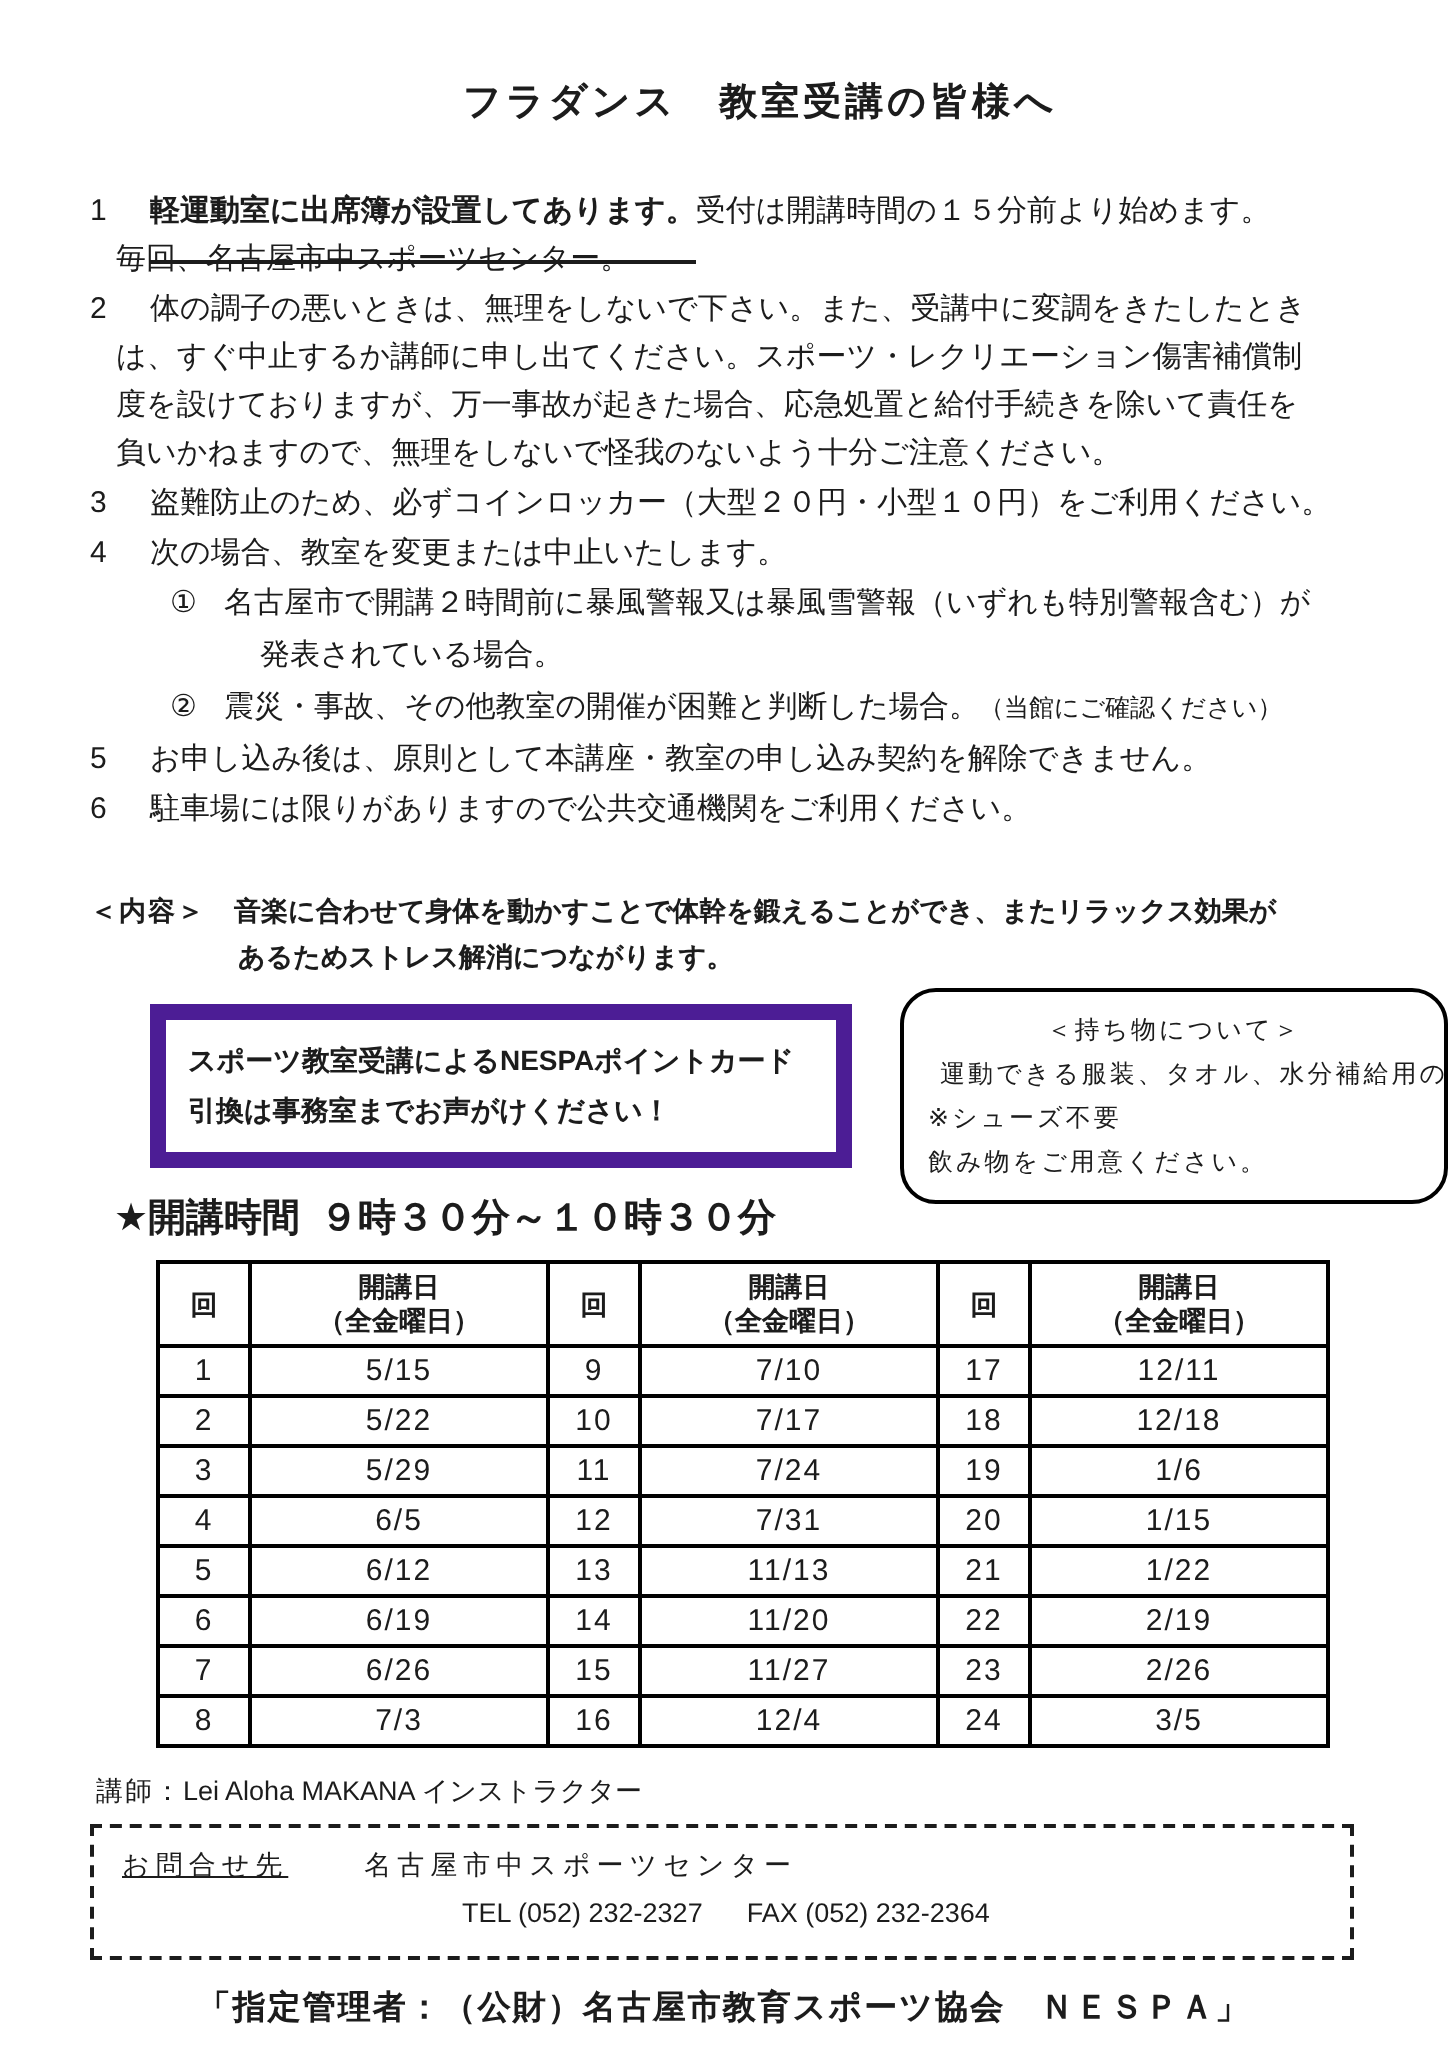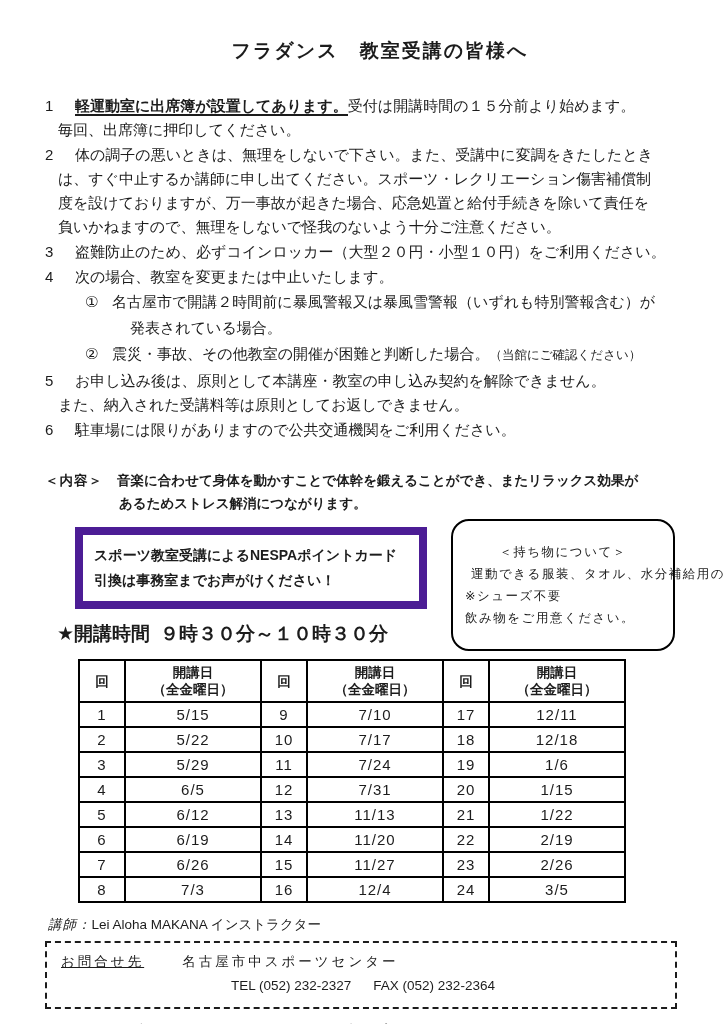--- a/index.html
+++ b/index.html
@@ -22,21 +22,21 @@
   }
 
   .notes {
     margin:30px 30px 0 45px;
     font-size:15px;
     line-height:24px;
   }
   .note { margin-top:1px; }
   .line { white-space:nowrap; }
   .marker { display:inline-block; width:30px; }
-  .bu { font-weight:bold; border-bottom:2px solid #1c1c1c; padding-bottom:0; }
+  .bu { font-weight:bold; border-bottom:2px solid #1c1c1c; padding-bottom:16px; }
   .cont { padding-left:13px; }
   .sub { padding-left:40px; line-height:26px; }
   .submarker { display:inline-block; width:27px; }
   .subcont { padding-left:85px; line-height:26px; }
   .smallnote { font-size:12.5px; }
 
   .content-sec {
     margin:27px 20px 0 45px;
     font-weight:bold;
     font-size:13.5px;
@@ -63,24 +63,24 @@
     margin-top:12px;
     margin-left:-18px;
     font-weight:bold;
     font-size:19px;
     white-space:nowrap;
   }
   .time-val { margin-left:10px; }
   .belongings-box {
     margin-left:24px;
     margin-top:-8px;
-    width:224px;
+    width:274px;
     border:2px solid #000;
     border-radius:18px;
-    padding:20px 12px;
+    padding:8px 12px;
     font-size:12.5px;
     line-height:22px;
     letter-spacing:1.5px;
     white-space:nowrap;
   }
   .b-title { text-align:center; }
   .b-l1 { padding-left:6px; }
 
   .schedule {
     margin:8px 0 0 78px;
@@ -96,28 +96,28 @@
     font-weight:bold;
     line-height:17px;
     padding:3px 0;
   }
   .schedule td {
     font-size:15px;
     letter-spacing:1px;
     height:25px;
   }
   .col-no { width:46px; }
-  .col-date { width:136px; }
+  .col-date { width:149px; }
 
   .instructor {
     margin:13px 0 0 48px;
     font-size:13.5px;
     white-space:nowrap;
   }
-  .instructor .i-label { letter-spacing:1px;font-style:italic; }
+  .instructor .i-label { letter-spacing:1px; }
 
   .contact-box {
     margin:7px 0 0 45px;
     width:632px;
     border:2px dashed #1c1c1c;
     padding:7px 14px 9px;
     font-size:13.5px;
     line-height:24px;
   }
   .c-label { letter-spacing:3px;text-decoration:underline; }
@@ -138,21 +138,21 @@
 <body>
 
 <div class="page">
 
   <h1 class="title">フラダンス　教室受講の皆様へ</h1>
 
   <div class="notes">
 
     <div class="note">
       <div class="line"><span class="marker">1</span><span class="bu">軽運動室に出席簿が設置してあります。</span><span>受付は開講時間の１５分前より始めます。</span></div>
-      <div class="line cont">毎回、出席簿に押印してください。</div>
+      <div class="line cont">毎回、名古屋市中スポーツセンター。</div>
     </div>
 
     <div class="note">
       <div class="line"><span class="marker">2</span><span>体の調子の悪いときは、無理をしないで下さい。また、受講中に変調をきたしたとき</span></div>
       <div class="line cont">は、すぐ中止するか講師に申し出てください。スポーツ・レクリエーション傷害補償制</div>
       <div class="line cont">度を設けておりますが、万一事故が起きた場合、応急処置と給付手続きを除いて責任を</div>
       <div class="line cont">負いかねますので、無理をしないで怪我のないよう十分ご注意ください。</div>
     </div>
 
     <div class="note">
@@ -161,21 +161,20 @@
 
     <div class="note">
       <div class="line"><span class="marker">4</span><span>次の場合、教室を変更または中止いたします。</span></div>
       <div class="line sub"><span class="submarker">①</span><span>名古屋市で開講２時間前に暴風警報又は暴風雪警報（いずれも特別警報含む）が</span></div>
       <div class="line subcont">発表されている場合。</div>
       <div class="line sub"><span class="submarker">②</span><span>震災・事故、その他教室の開催が困難と判断した場合。</span><span class="smallnote">（当館にご確認ください）</span></div>
     </div>
 
     <div class="note">
       <div class="line"><span class="marker">5</span><span>お申し込み後は、原則として本講座・教室の申し込み契約を解除できません。</span></div>
-      <div class="line cont">また、納入された受講料等は原則としてお返しできません。</div>
     </div>
 
     <div class="note">
       <div class="line"><span class="marker">6</span><span>駐車場には限りがありますので公共交通機関をご利用ください。</span></div>
     </div>
 
   </div>
 
   <div class="content-sec">
     <div class="line"><span class="content-label">＜内容＞</span><span>音楽に合わせて身体を動かすことで体幹を鍛えることができ、またリラックス効果が</span></div>

